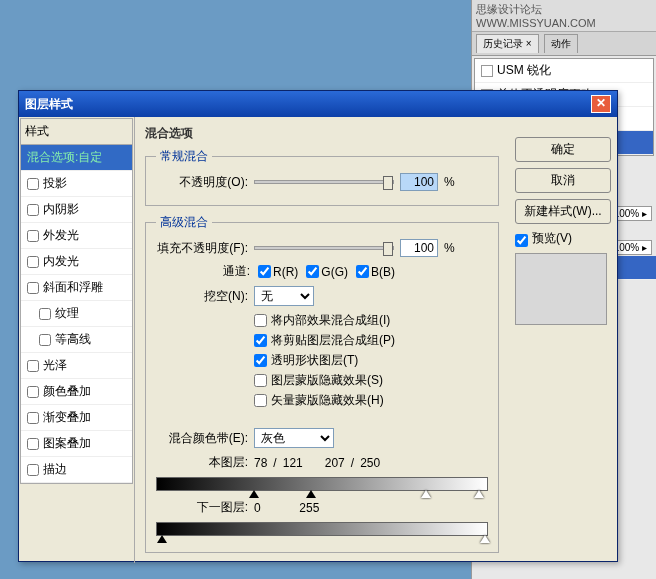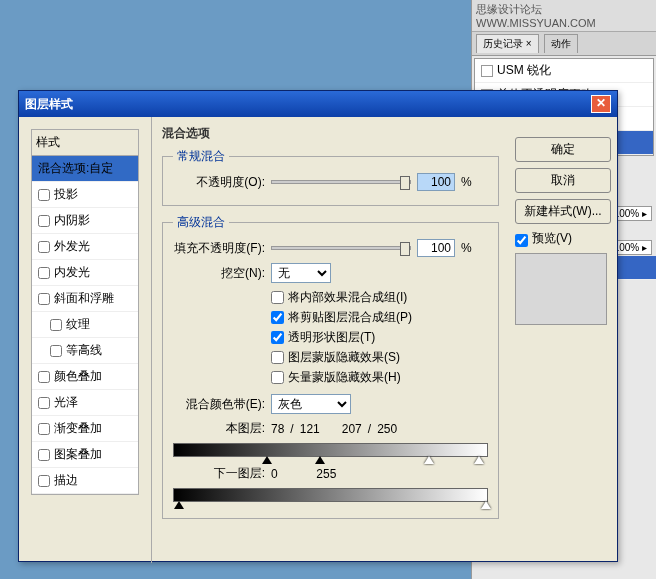--- a/index.html
+++ b/index.html
@@ -10,25 +10,25 @@
 .bg-tab{display:inline-block;padding:2px 6px;font-size:10px;background:#e8e8e8;border:1px solid #999;border-bottom:none;margin-right:2px}
 .bg-list{background:#fff;border:1px solid #999;margin:2px}
 .bg-item{padding:3px 6px;border-bottom:1px solid #eee;font-size:11px;display:flex;align-items:center;gap:4px}
 .bg-item.sel{background:#3566c4;color:#fff}
 .bg-icon{width:12px;height:12px;border:1px solid #999;background:#fff;display:inline-block}
 .pct-badge{position:absolute;right:4px;background:#fff;border:1px solid #999;padding:1px 4px;font-size:10px;display:flex;align-items:center;gap:2px}
 .dialog{position:absolute;left:18px;top:90px;width:600px;height:472px;background:#ece9d8;border:1px solid #0a246a;box-shadow:2px 2px 6px rgba(0,0,0,.3)}
 .titlebar{background:linear-gradient(#2a6ad8,#0c3fa8);color:#fff;padding:4px 6px;display:flex;justify-content:space-between;align-items:center;font-weight:bold}
 .close-btn{width:20px;height:18px;background:#e85d3d;border:1px solid #fff;color:#fff;text-align:center;line-height:14px;font-weight:bold;cursor:pointer}
 .dlg-body{display:flex;height:calc(100% - 24px)}
-.left-col{width:133px;border-right:1px solid #aaa;padding:12px}
+.left-col{width:116px;border-right:1px solid #aaa;padding:1px}
 .style-hdr{background:#ece9d8;padding:4px;border:1px solid #aaa;border-bottom:none;text-align:left}
 .style-list{border:1px solid #aaa;background:#fff}
 .style-item{padding:4px 6px;border-bottom:1px solid #eee;display:flex;align-items:center;gap:4px;cursor:pointer}
-.style-item.sel{background:#316ac5;color:#000000}
+.style-item.sel{background:#316ac5;color:#86efac}
 .style-item input[type=checkbox]{width:12px;height:12px}
 .indent{padding-left:18px}
 .mid-col{flex:1;padding:8px 10px}
 .right-col{width:108px;padding:20px 6px}
 .btn{display:block;width:96px;padding:3px 0;margin-bottom:6px;background:#ece9d8;border:1px solid #888;border-radius:3px;text-align:center;cursor:pointer}
 .chk-row{display:flex;align-items:flex-end;gap:4px;margin-top:4px}
 .preview-box{width:92px;height:72px;border:1px solid #999;background:#d8d8d8;margin-top:6px}
 fieldset{border:1px solid #aaa;padding:8px 10px;margin-bottom:8px}
 legend{padding:0 4px;color:#003399}
 .sec-title{color:#333;font-weight:bold;margin-bottom:6px}
@@ -115,25 +115,25 @@
           <div class="style-item indent">
             <input type="checkbox" style="">
             <span>纹理</span>
           </div>
           <div class="style-item indent">
             <input type="checkbox" style="">
             <span>等高线</span>
           </div>
           <div class="style-item">
             <input type="checkbox" style="">
+            <span>光泽</span>
+          </div>
+          <div class="style-item">
+            <input type="checkbox" style="">
             <span>颜色叠加</span>
-          </div>
-          <div class="style-item">
-            <input type="checkbox" style="">
-            <span>光泽</span>
           </div>
           <div class="style-item">
             <input type="checkbox" style="">
             <span>渐变叠加</span>
           </div>
           <div class="style-item">
             <input type="checkbox" style="">
             <span>图案叠加</span>
           </div>
           <div class="style-item">
@@ -161,20 +161,35 @@
       <fieldset>
         <legend>高级混合</legend>
         <div class="row">
           <span class="lbl">填充不透明度(F):</span>
           <div class="slider">
               <div class="slider-thumb" style="right:0"></div>
             </div>
           <input type="text" value="100" style="">
           <span>%</span>
         </div>
+        <div class="chan-row">
+          <span style="margin-left:-44px;width:40px;text-align:right">通道:</span>
+          <label>
+              <input type="checkbox" checked="" style="">
+              <span>R(R)</span>
+            </label>
+          <label>
+              <input type="checkbox" checked="" style="">
+              <span>G(G)</span>
+            </label>
+          <label>
+              <input type="checkbox" checked="" style="">
+              <span>B(B)</span>
+            </label>
+        </div>
         <div class="row">
           <span class="lbl">挖空(N):</span>
           <select style="width:60px"><option>无</option></select>
         </div>
         <div class="opt-col" id="opts">
             <label>
               <input type="checkbox" style="">
               <span>将内部效果混合成组(I)</span>
             </label>
             <label>
@@ -188,21 +203,21 @@
             <label>
               <input type="checkbox" style="">
               <span>图层蒙版隐藏效果(S)</span>
             </label>
             <label>
               <input type="checkbox" style="">
               <span>矢量蒙版隐藏效果(H)</span>
             </label>
           </div>
 
-        <div class="row" style="margin-top:8px">
+        <div class="row" style="margin-top:19px">
           <span class="lbl">混合颜色带(E):</span>
           <select style="width:80px"><option>灰色</option></select>
         </div>
         <div class="row"><span class="lbl">本图层:</span>
           <span>78</span><span>/</span><span>121</span>
           &nbsp;&nbsp;&nbsp;
           <span>207</span><span>/</span><span>250</span>
         </div>
         <div class="blend-bar">
           <div class="tri" style="left:28%"></div>

